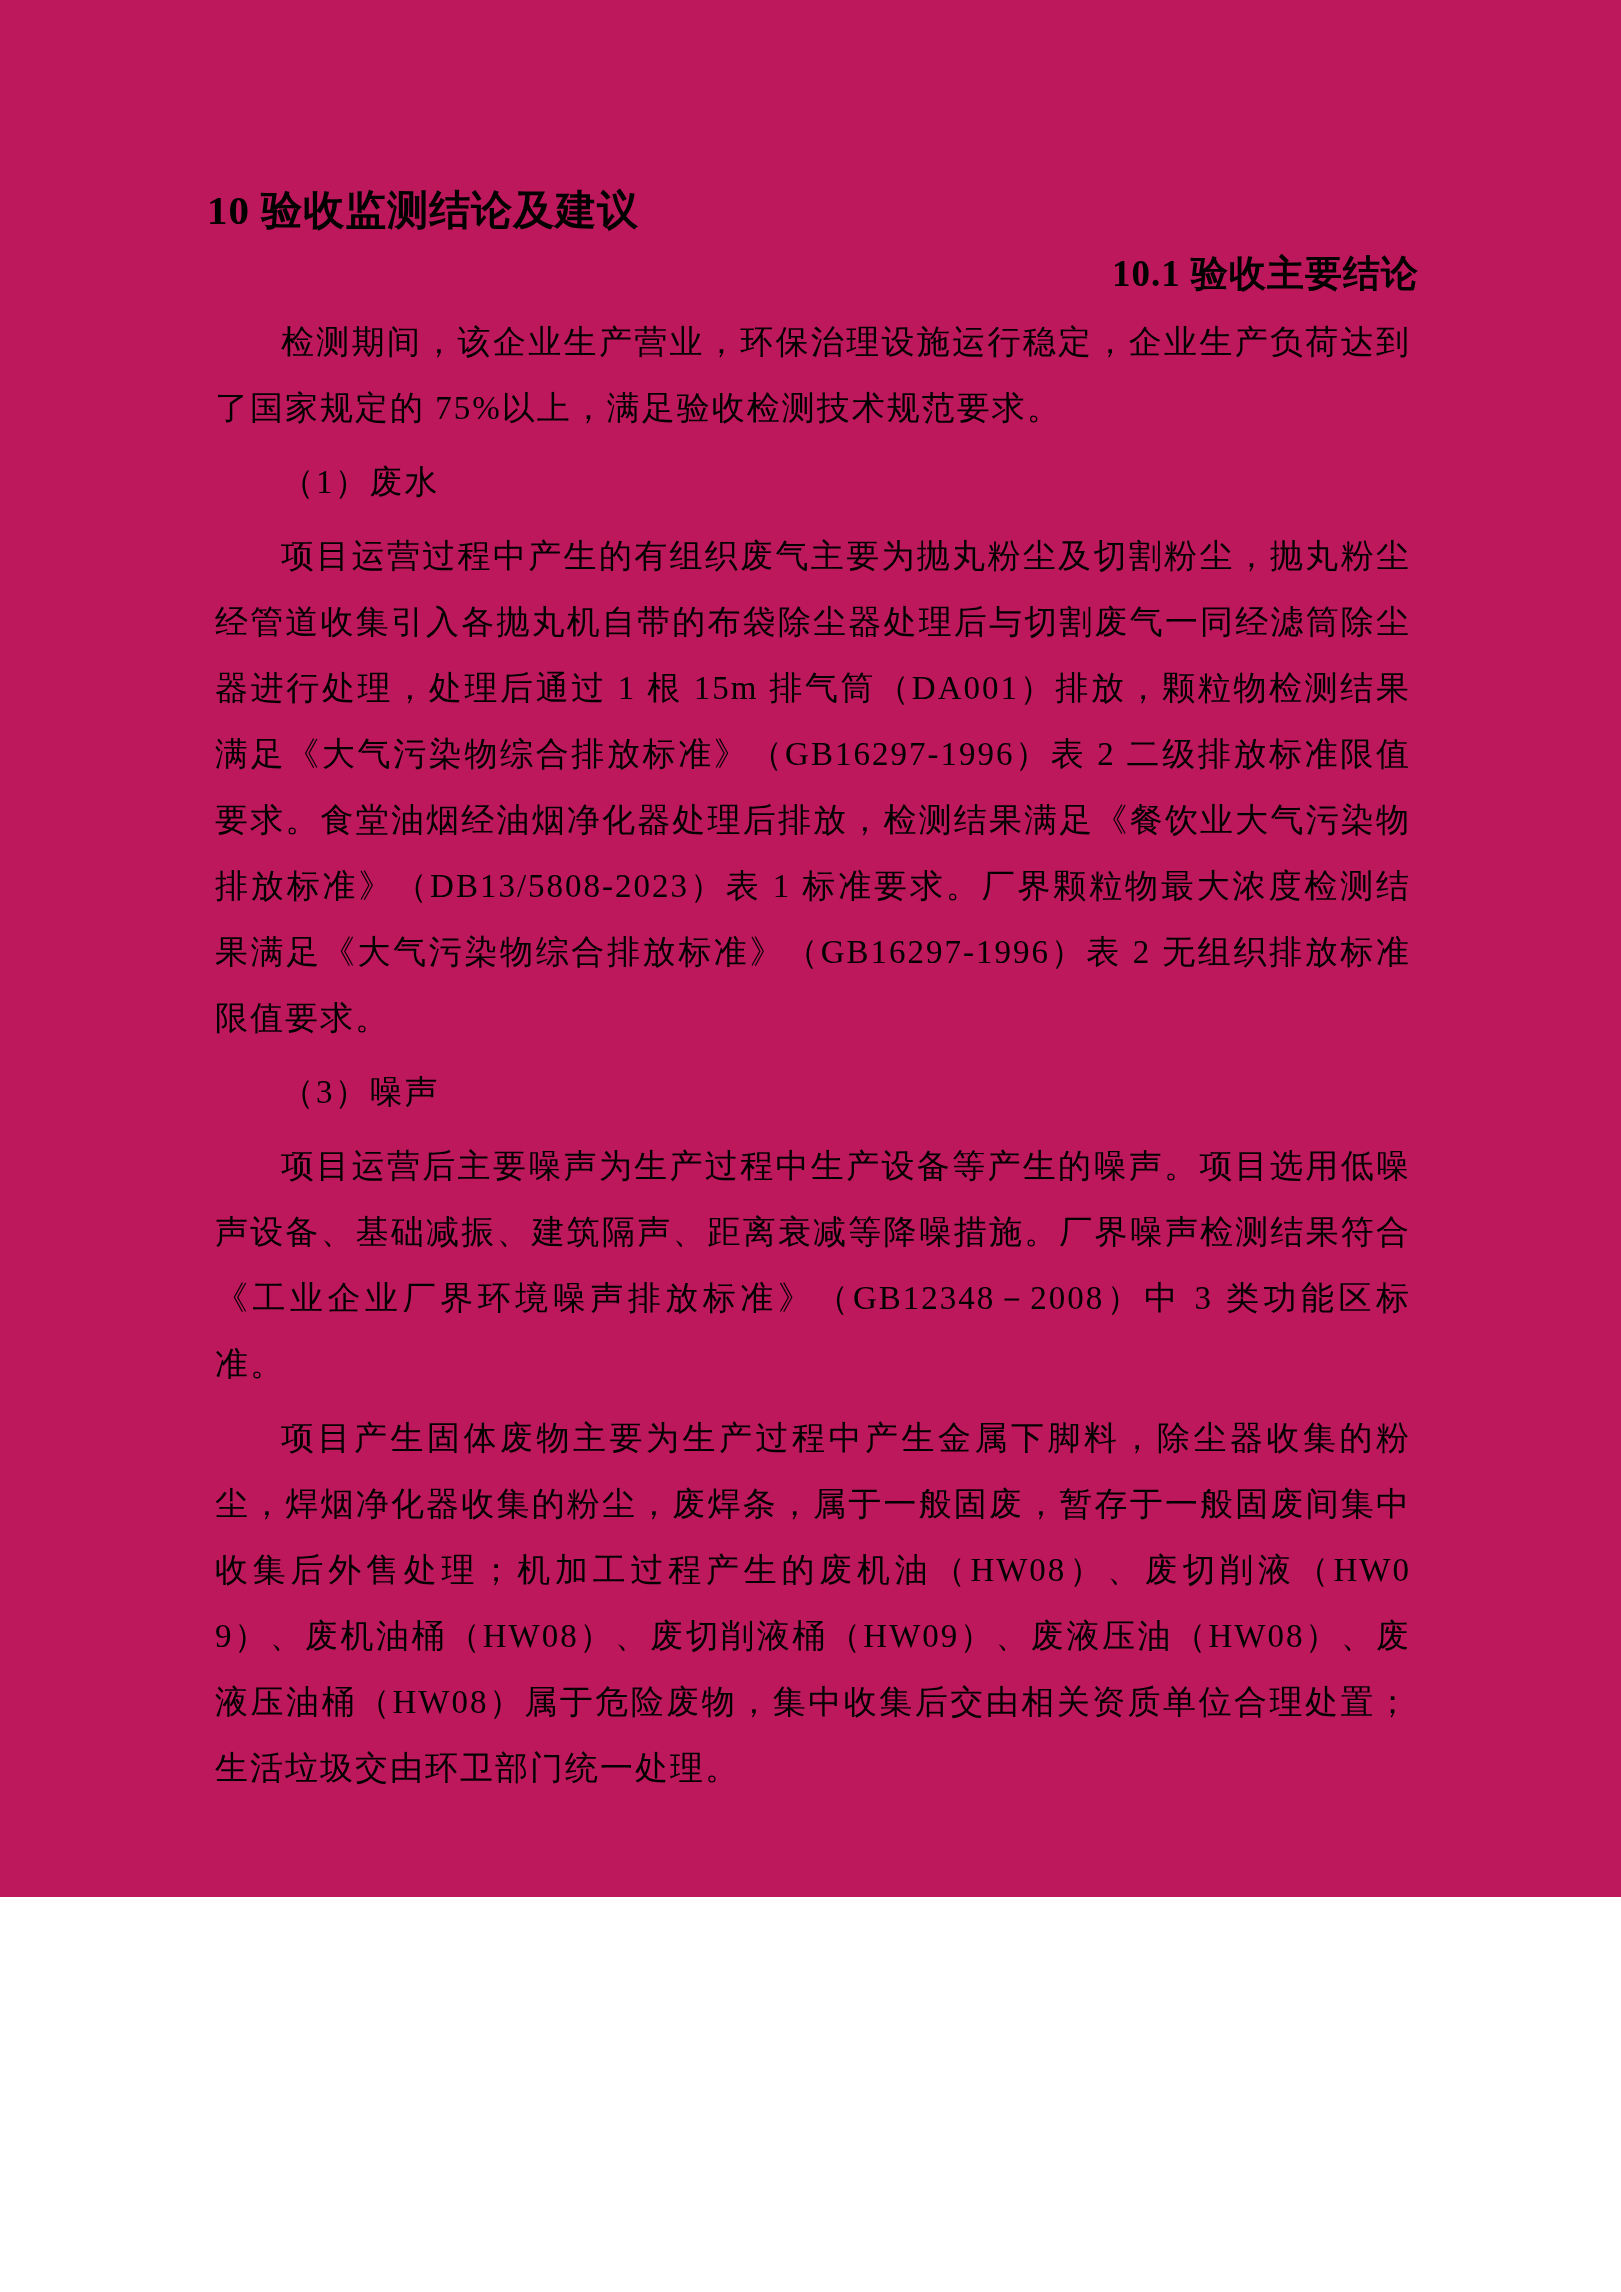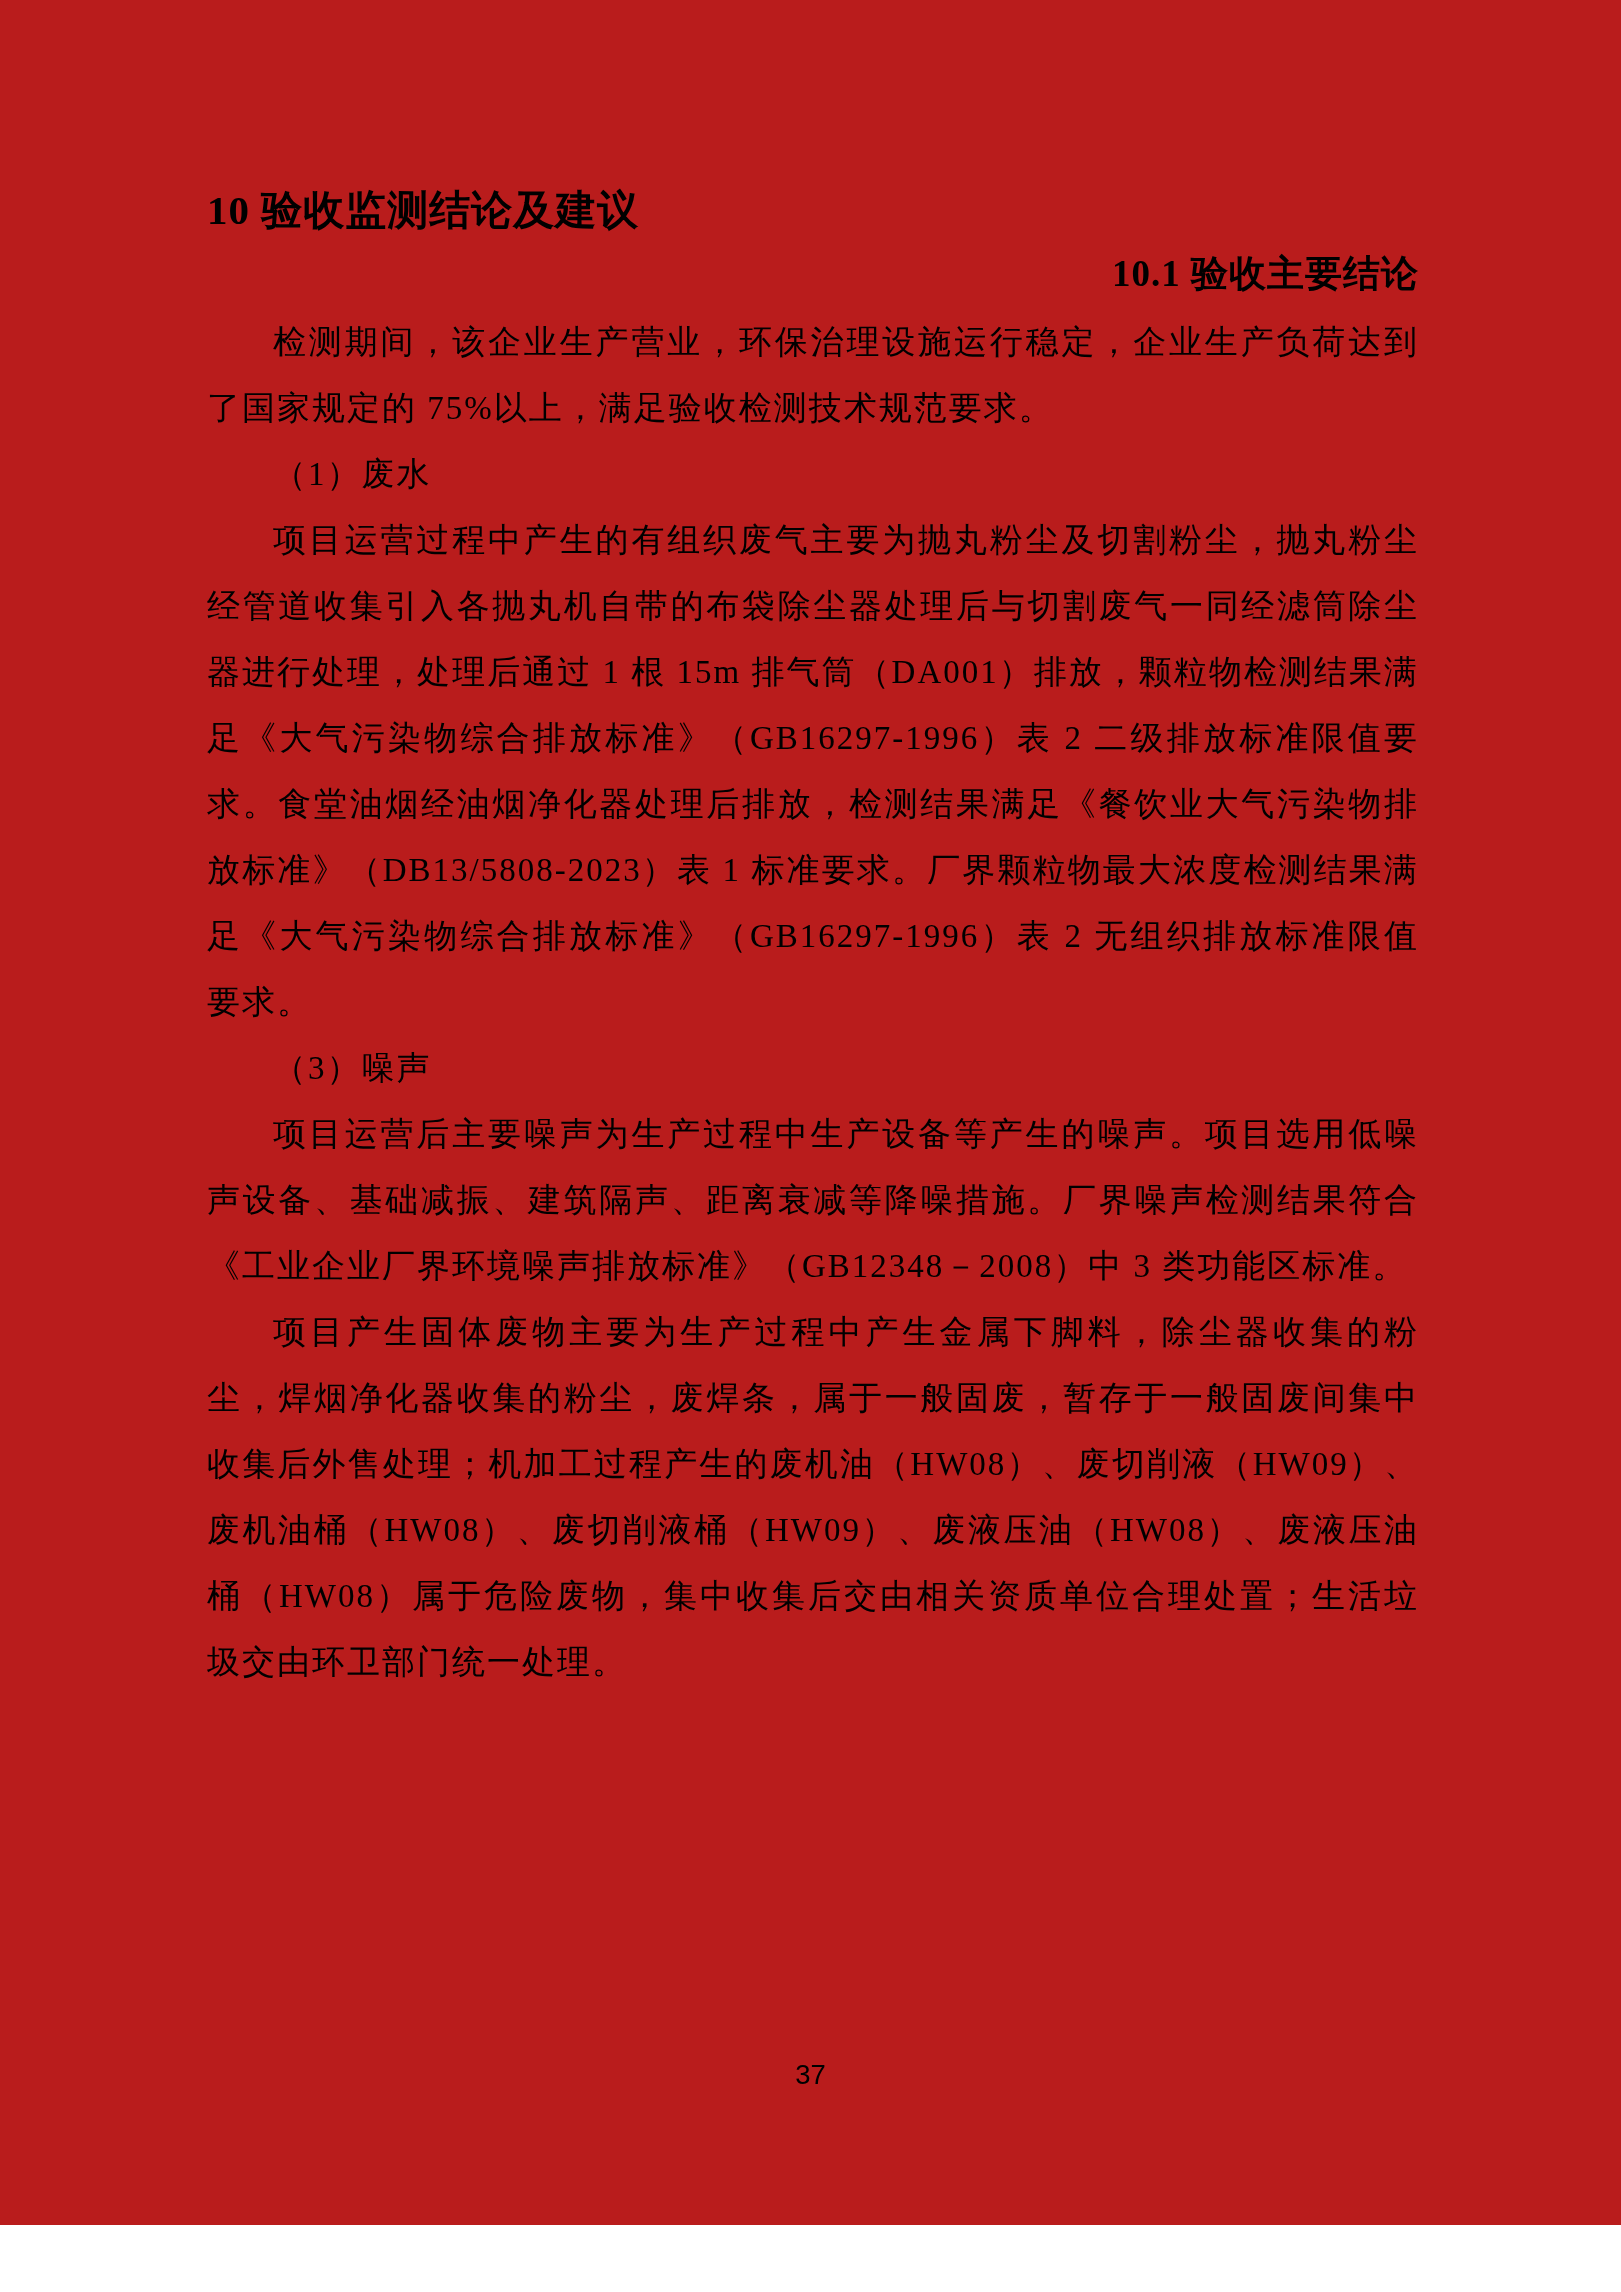--- a/index.html
+++ b/index.html
@@ -3,22 +3,22 @@
 <meta charset="utf-8">
 <style>
   html, body {
     margin: 0;
     padding: 0;
     background: #ffffff;
   }
   .page {
     position: relative;
     width: 1621px;
-    height: 2225px;
-    background: #b91c1c;
+    height: 1897px;
+    background: #be185d;
     font-family: "Liberation Serif", "DejaVu Serif", serif;
     color: #000000;
     overflow: hidden;
   }
   .content {
     position: absolute;
     left: 207px;
     top: 186px;
     width: 1212px;
   }
@@ -34,21 +34,21 @@
     font-size: 37px;
     line-height: 45px;
     font-weight: bold;
     letter-spacing: 1px;
     text-align: right;
   }
   .bodytext {
     margin-top: 13.7px;
   }
   .bodytext p {
-    margin: 0;
+    margin: 8px;
     font-size: 33px;
     line-height: 66px;
     text-align: justify;
     text-justify: inter-character;
     text-indent: 2em;
     letter-spacing: 2px;
     word-break: break-all;
   }
   .bodytext p.subhead {
     text-align: left;

